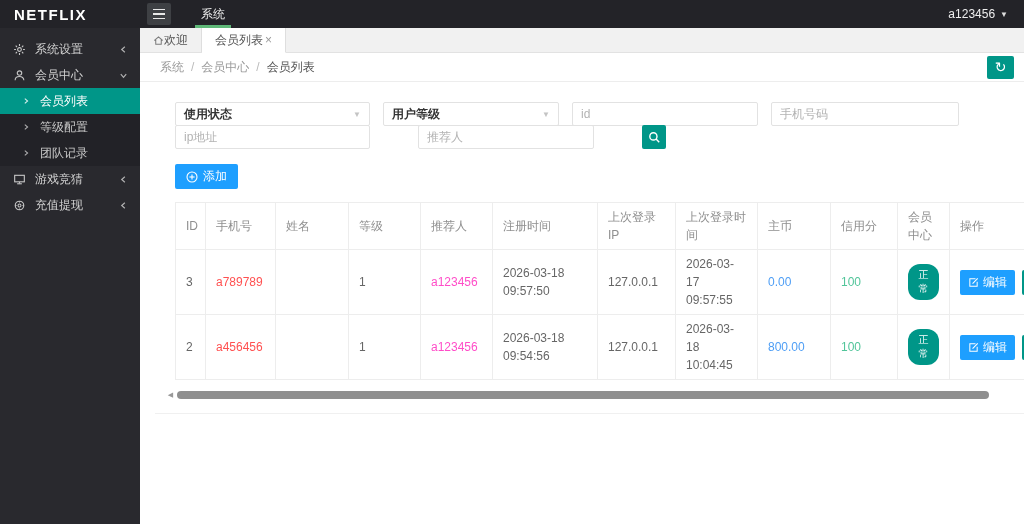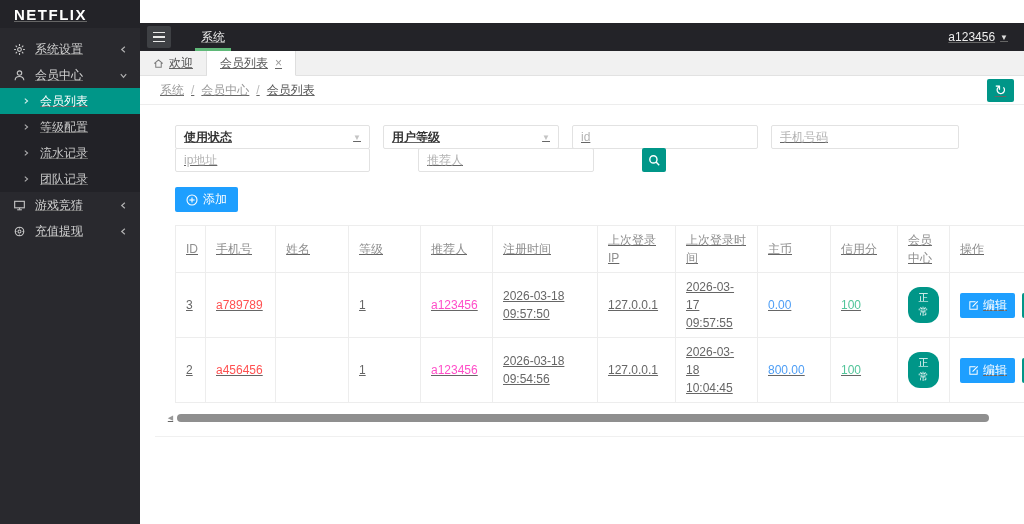--- a/index.html
+++ b/index.html
@@ -7,49 +7,49 @@
     --primary-blue:#1E9FFF;
     --nav-active-green:#5FB878;
     --phone-red:#ff5151;
     --referrer-pink:#ff4dc8;
     --coin-blue:#4e9ef5;
     --credit-green:#52c59a;
   }
   *{box-sizing:border-box;margin:0;padding:0;}
   html,body{width:1024px;height:524px;overflow:hidden;background:#fff;}
   body{font-family:"Liberation Sans","DejaVu Sans",sans-serif;font-size:12px;color:#666;}
-  .screen{display:flex;width:1024px;height:524px;text-decoration:underline;}
+  .screen{display:flex;width:1024px;height:524px;}
 
   
   .sidebar{width:140px;flex-shrink:0;background:#29292e;color:#d2d2d2;display:flex;flex-direction:column;}
   .logo{height:28px;display:flex;align-items:center;padding-left:14px;color:#fff;
         font-weight:bold;font-size:15px;letter-spacing:1.5px;background:#232328;}
   .side-nav{padding-top:8px;}
   .side-item{height:26px;display:flex;align-items:center;padding:0 12px;gap:9px;cursor:pointer;}
   .side-item .s-icon{width:14px;height:14px;display:flex;align-items:center;justify-content:center;opacity:.92;}
   .side-item .chev{margin-left:auto;opacity:.8;display:flex;}
   .side-sub{background:#222227;}
   .side-sub-item{height:26px;display:flex;align-items:center;padding-left:22px;gap:10px;color:#c9c9c9;cursor:pointer;}
   .side-sub-item .chev-r{display:flex;opacity:.85;}
   .side-sub-item.active{background:var(--accent-teal);color:#fff;}
 
   
-  .main{flex:1;display:flex;flex-direction:column;min-width:0;background:#a16207;margin-top:23px;}
+  .main{flex:1;display:flex;flex-direction:column;min-width:0;background:#a16207;}
 
   .topbar{height:28px;background:#232328;display:flex;align-items:center;color:#eee;flex-shrink:0;}
   .hamburger{width:24px;height:22px;background:#3e4044;border:none;border-radius:2px;margin-left:7px;
              display:flex;flex-direction:column;justify-content:center;align-items:center;gap:3px;cursor:pointer;}
   .hamburger span{display:block;width:12px;height:1.6px;background:#e8e8e8;}
   .topnav-item{height:28px;display:flex;align-items:center;padding:0 20px;margin-left:10px;position:relative;cursor:pointer;}
   .topnav-item.active::after{content:"";position:absolute;left:14px;right:14px;bottom:0;height:3px;background:var(--nav-active-green);}
   .topbar-user{margin-left:auto;margin-right:16px;display:flex;align-items:center;gap:5px;cursor:pointer;}
   .caret-down{font-size:8px;color:#ddd;}
 
   .tabbar{height:25px;background:#f1f1f1;border-bottom:1px solid #e2e2e2;display:flex;align-items:stretch;flex-shrink:0;}
-  .tab{display:flex;align-items:center;gap:5px;padding:0 13px;font-size:12px;color:#555;
+  .tab{display:flex;align-items:center;padding:0 13px;font-size:12px;color:#555;
        border-right:1px solid #dedede;cursor:pointer;background:transparent;}
   .tab.active{background:#fff;margin-bottom:-1px;border-bottom:1px solid #fff;}
   .tab .t-icon{display:flex;opacity:.75;}
   .tab-close{color:#9a9a9a;font-size:12px;margin-left:2px;cursor:pointer;}
 
   .crumb-row{height:29px;display:flex;align-items:center;padding:0 10px 0 20px;color:#999;
              background:#fff;border-bottom:1px solid #ededed;flex-shrink:0;}
   .crumb-sep{margin:0 7px;color:#bbb;}
   .crumb-cur{color:#555;}
   .refresh-btn{margin-left:auto;width:27px;height:23px;background:var(--accent-teal);color:#fff;border:none;
@@ -147,28 +147,20 @@
           </span>
           <span>会员列表</span>
         </div>
         <div class="side-sub-item">
           <span class="chev-r">
             <svg width="8" height="8" viewBox="0 0 10 10">
                 <polyline points="3.5,2 7,5 3.5,8" fill="none" stroke="currentColor" stroke-width="1.3"></polyline>
               </svg>
           </span>
           <span>等级配置</span>
-        </div>
-        <div class="side-sub-item">
-          <span class="chev-r">
-            <svg width="8" height="8" viewBox="0 0 10 10">
-                <polyline points="3.5,2 7,5 3.5,8" fill="none" stroke="currentColor" stroke-width="1.3"></polyline>
-              </svg>
-          </span>
-          <span>流水记录</span>
         </div>
         <div class="side-sub-item">
           <span class="chev-r">
             <svg width="8" height="8" viewBox="0 0 10 10">
                 <polyline points="3.5,2 7,5 3.5,8" fill="none" stroke="currentColor" stroke-width="1.3"></polyline>
               </svg>
           </span>
           <span>团队记录</span>
         </div>
       </div>

